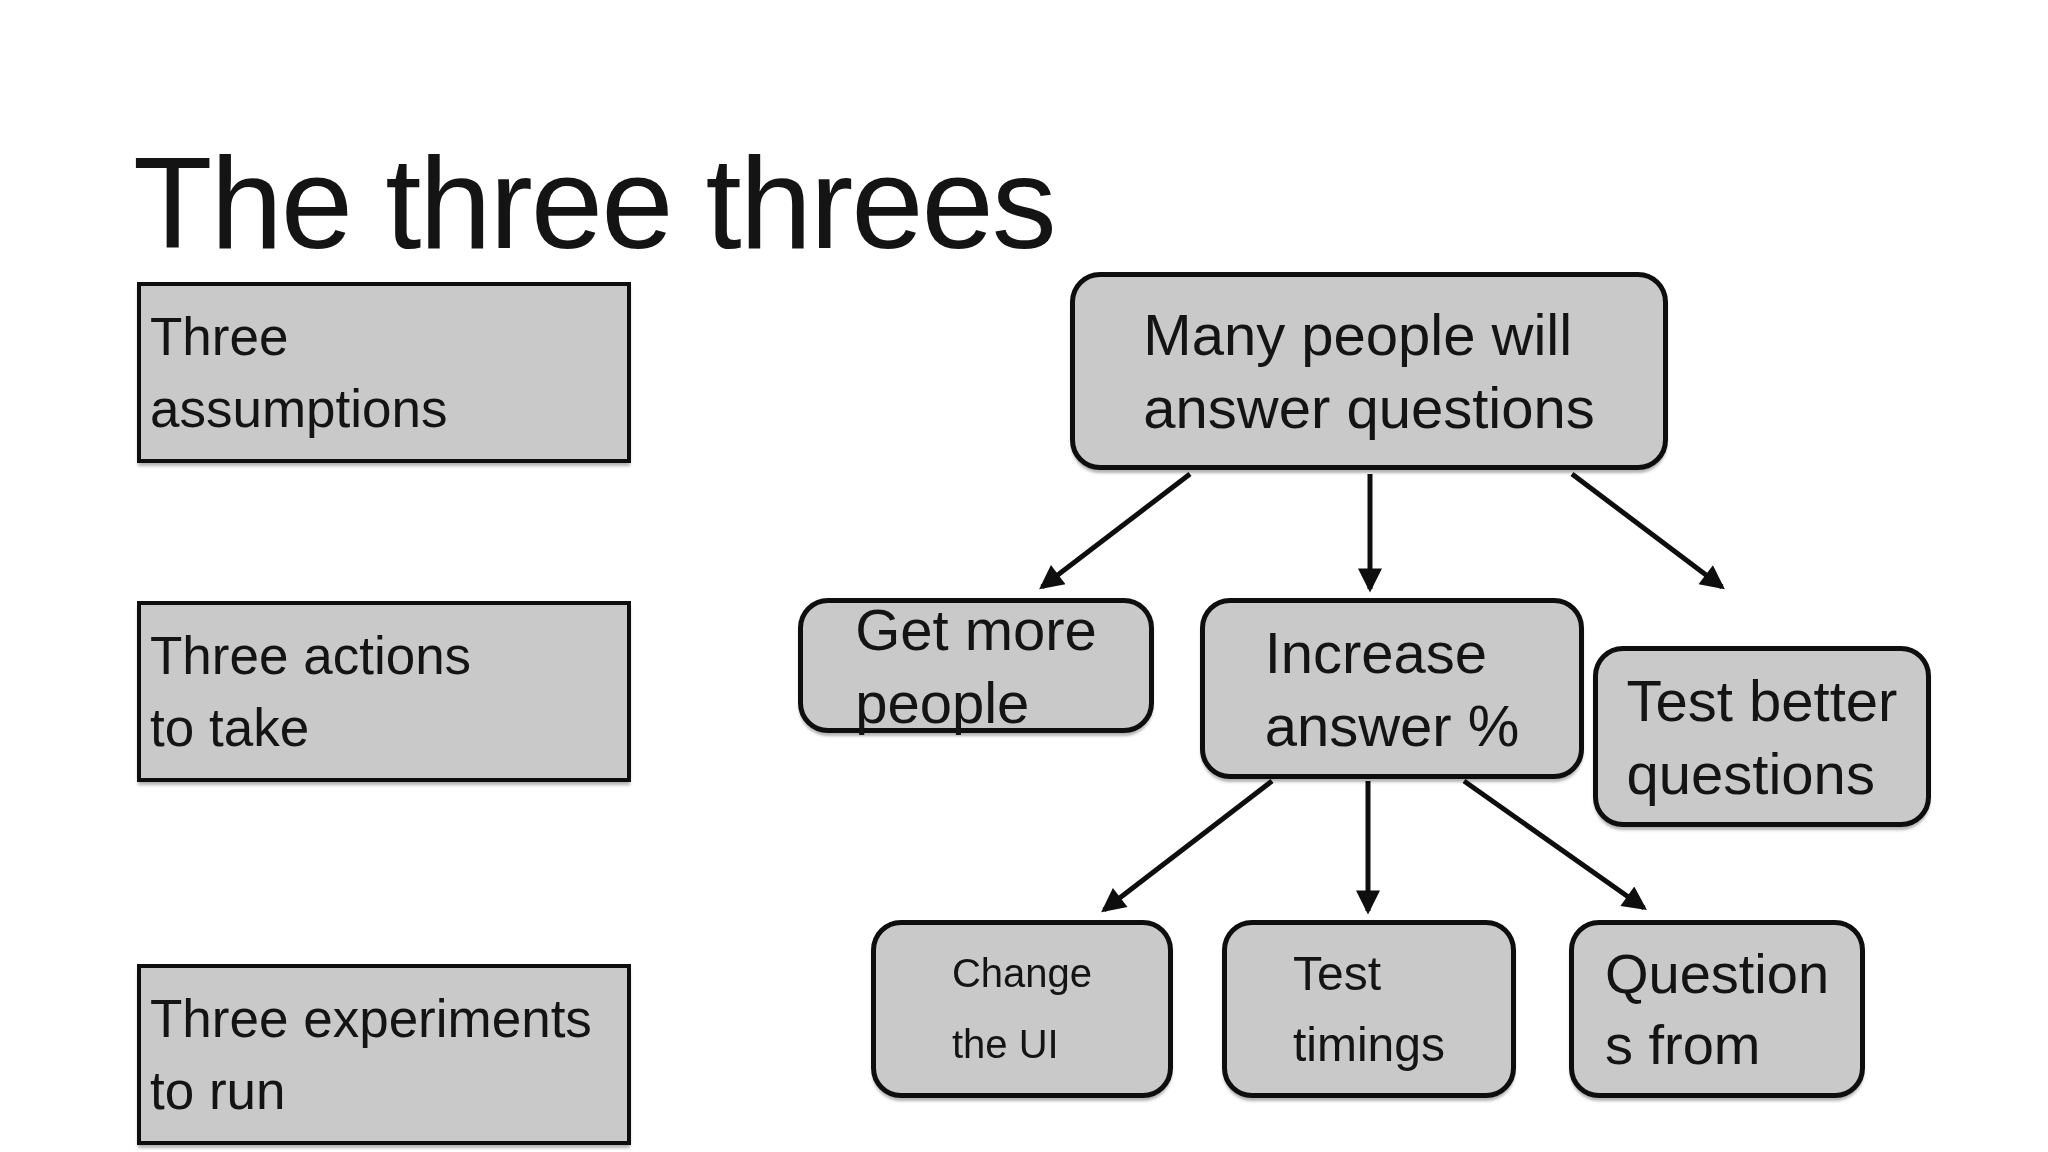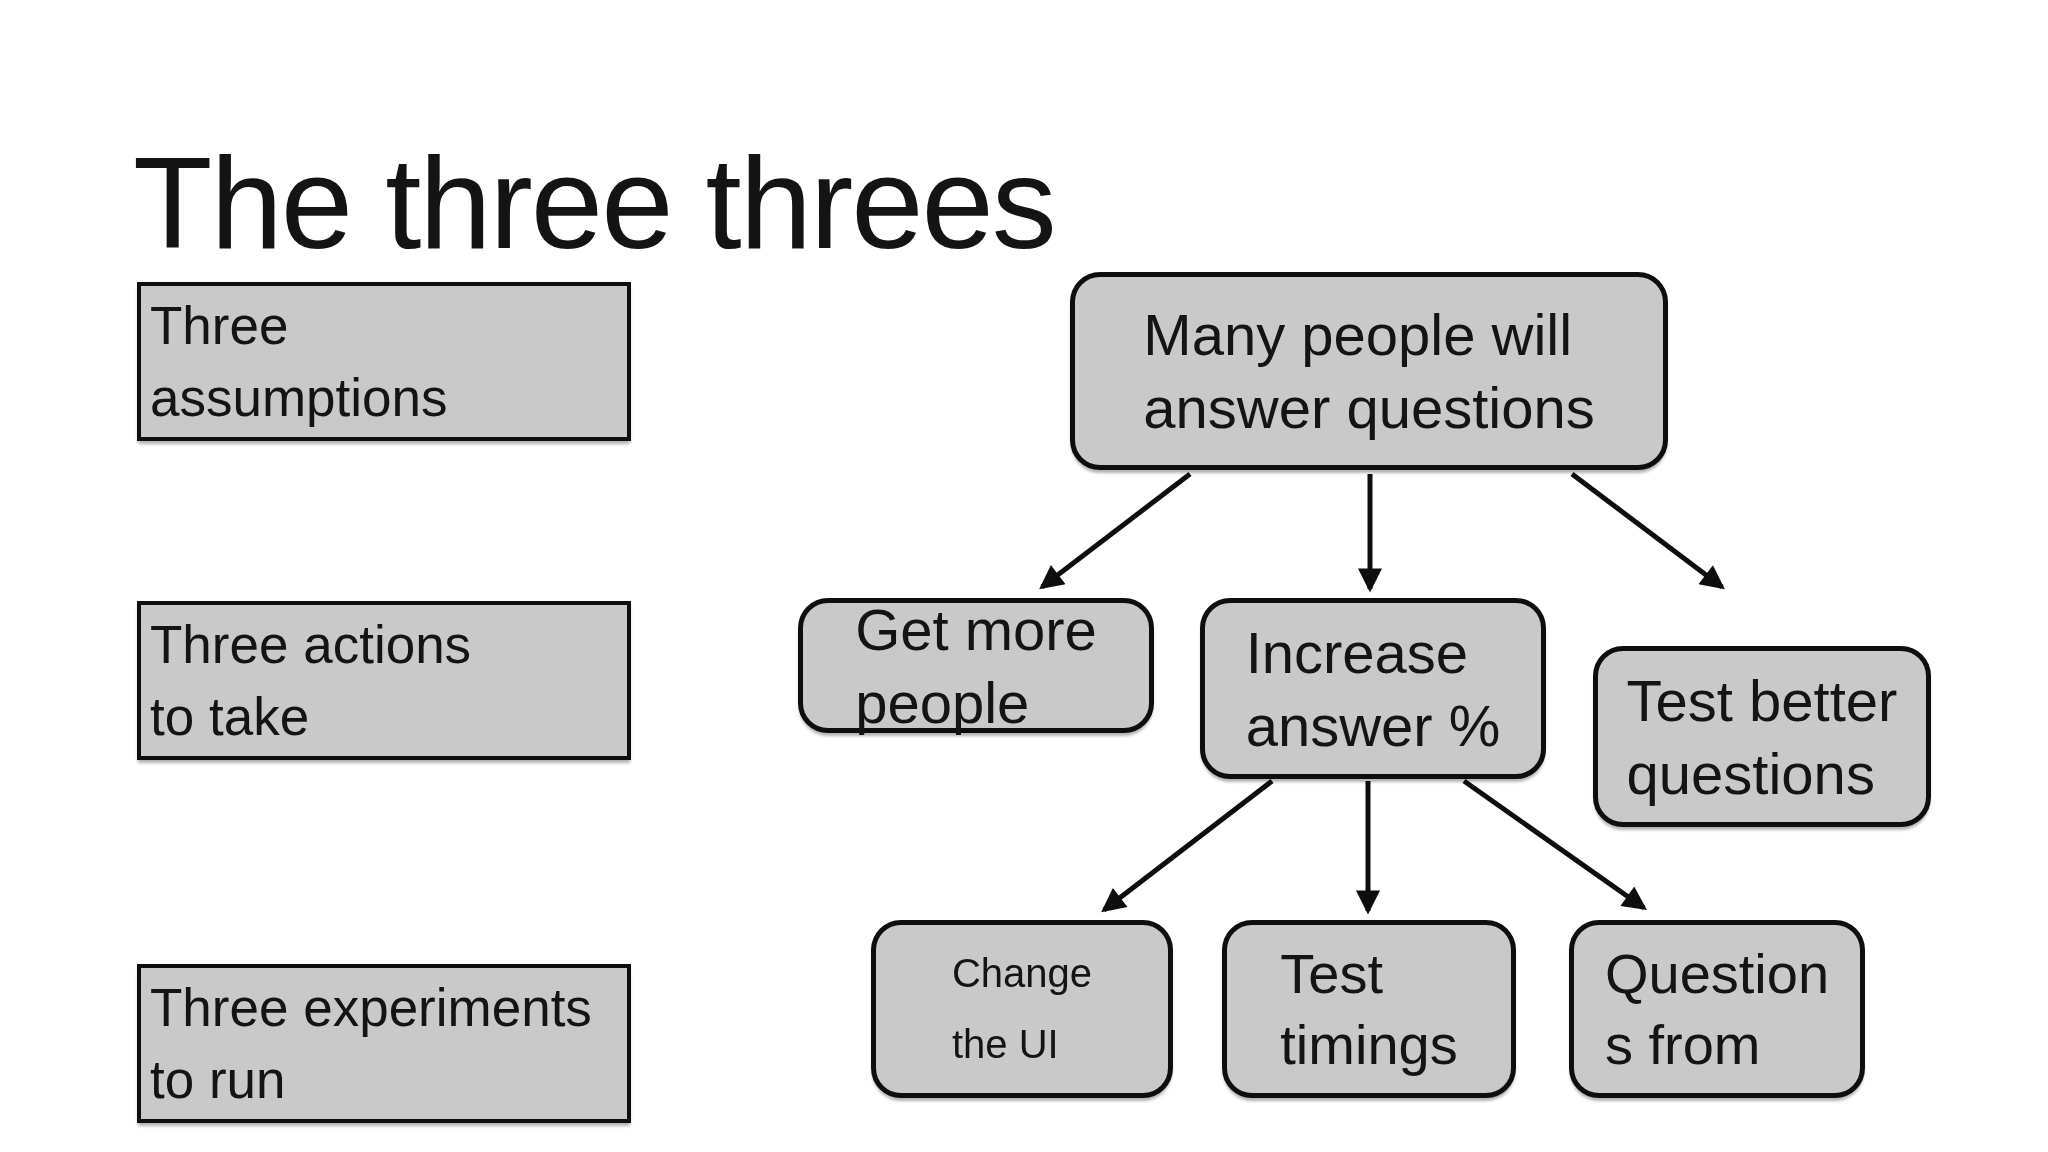--- a/index.html
+++ b/index.html
@@ -27,21 +27,21 @@
     font-size: 130px;
     font-weight: 400;
     letter-spacing: -2px;
     white-space: nowrap;
     color: var(--text);
   }
   .label-box {
     position: absolute;
     left: 137px;
     width: 494px;
-    height: 159px;
+    height: 181px;
     background: var(--box-fill);
     border: 4px solid var(--box-border);
     box-shadow: 0 4px 3px -1px rgba(0,0,0,0.30);
     display: flex;
     flex-direction: column;
     justify-content: center;
     padding-left: 9px;
     font-size: 53px;
     line-height: 72px;
     white-space: pre-line;
@@ -60,24 +60,24 @@
     display: flex;
     align-items: center;
     justify-content: center;
     text-align: left;
     font-size: 58px;
     line-height: 73px;
     white-space: pre-line;
   }
   #node-root     { left: 1070px; top: 272px; width: 598px; height: 198px; }
   #node-l1-a     { left: 798px;  top: 598px; width: 356px; height: 135px; }
-  #node-l1-b     { left: 1200px; top: 598px; width: 346px; height: 181px; }
+  #node-l1-b     { left: 1200px; top: 598px; width: 384px; height: 181px; }
   #node-l1-c     { left: 1593px; top: 598px; width: 338px; height: 181px; margin-top: 48px; }
   #node-l2-a     { left: 871px;  top: 920px; width: 302px; height: 178px; font-size: 40px; line-height: 71px; }
-  #node-l2-b     { left: 1222px; top: 920px; width: 294px; height: 178px; font-size: 56px; line-height: 71px; }
+  #node-l2-b     { left: 1222px; top: 920px; width: 294px; height: 178px; font-size: 48px; line-height: 71px; }
   #node-l2-c     { left: 1569px; top: 920px; width: 296px; height: 178px; font-size: 56px; line-height: 71px; }
 
   svg.arrows {
     position: absolute;
     inset: 0;
     width: 100%;
     height: 100%;
     pointer-events: none;
   }
   svg.arrows line { stroke: var(--arrow); stroke-width: 5; }

